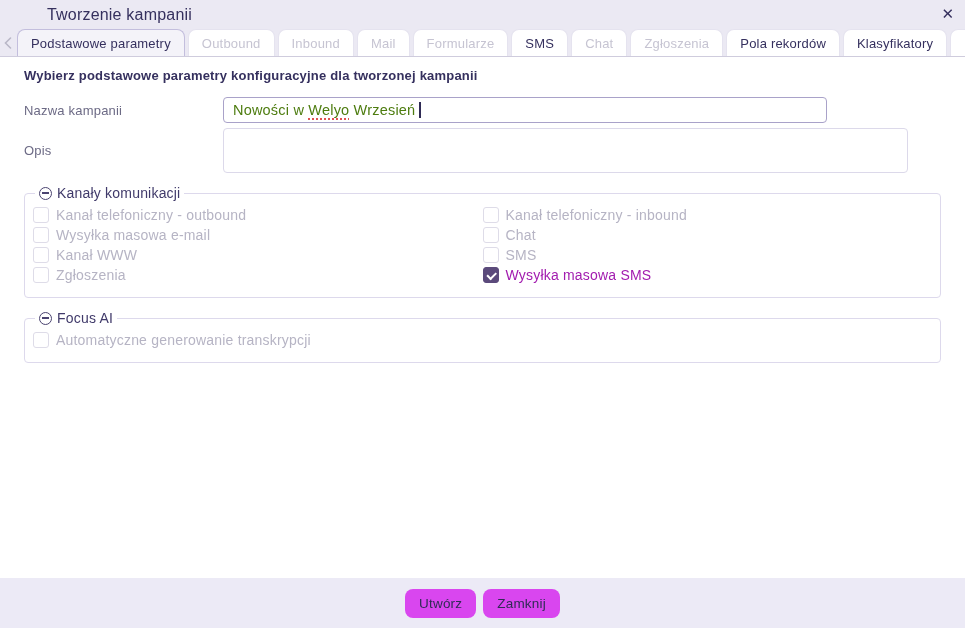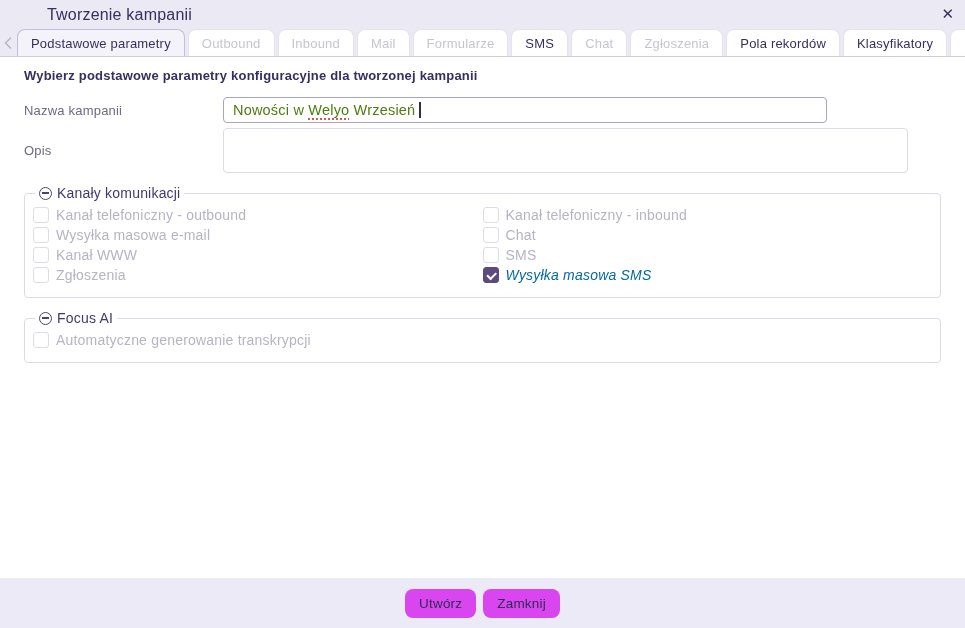--- a/index.html
+++ b/index.html
@@ -42,21 +42,21 @@
   .collapse-icon::after { content:""; position:absolute; left:2px; right:2px; top:4.5px; height:1.6px; background:#4a4370; }
 
   .channel-grid { display:grid; grid-template-columns:1fr 1fr; }
   .check-col { display:flex; flex-direction:column; }
   .check-row { display:flex; align-items:center; gap:7px; height:20px; }
   .checkbox { width:16px; height:16px; border:1px solid #dedce8; border-radius:3px; background:#fff; flex:0 0 auto; position:relative; }
   .checkbox.checked { background:#5b4a7b; border-color:#5b4a7b; }
   .checkbox.checked::after { content:""; position:absolute; left:3.5px; top:4px; width:7px; height:3.5px;
                              border-left:2px solid #fff; border-bottom:2px solid #fff; transform:rotate(-45deg); }
   .check-label { font-size:14px; letter-spacing:.2px; color:#b6b4c4; }
-  .check-row.enabled .check-label { color:#0369a1;font-style:italic; }
+  .check-row.enabled .check-label { color:#a21caf; }
 
   
   .footer { flex:0 0 50px; background:#eceaf6; display:flex; align-items:center; justify-content:center; gap:7px; }
   .btn { border:none; background:#d946ef; color:#2f2b55; font-family:inherit; font-size:13.5px; letter-spacing:.2px;
          padding:7px 14px; border-radius:8px; cursor:pointer; }
 
   svg.chev { display:block; }
 </style>
 </head>
 <body>

